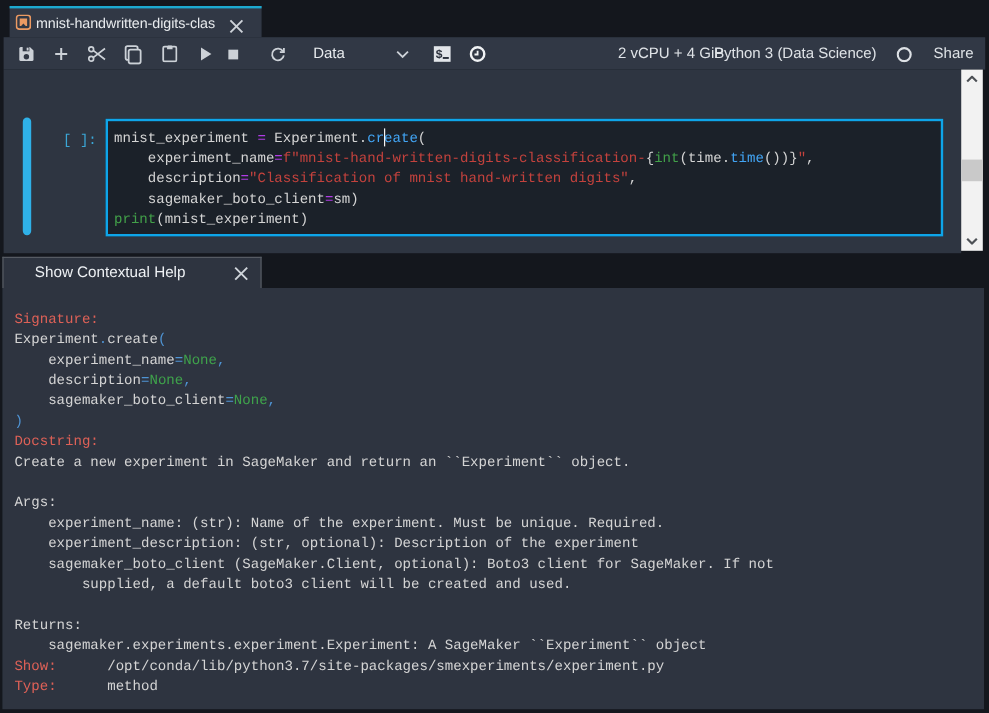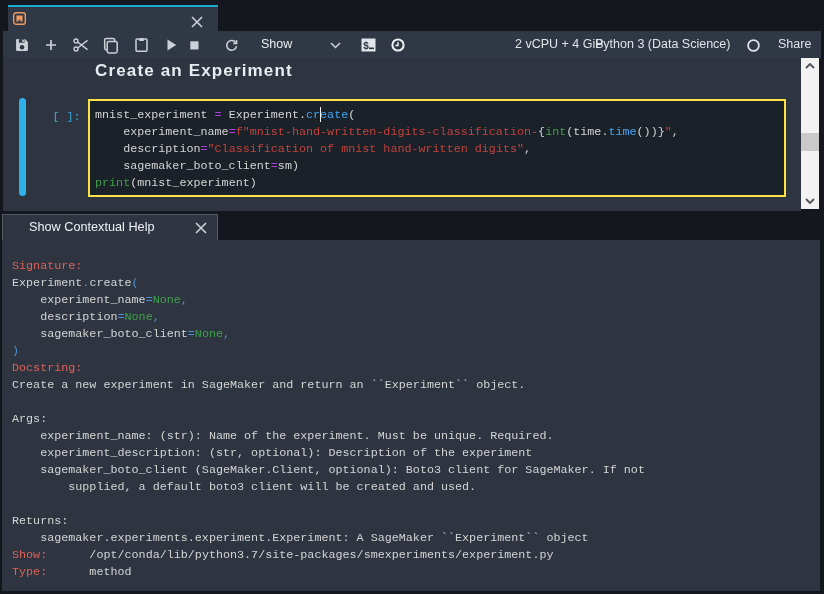--- a/index.html
+++ b/index.html
@@ -11,21 +11,21 @@
 #toptab{left:8px;top:5px;width:210px;height:26px;background:#313845;border-top:2px solid #1ca9cf;}
 #toptab .title{position:absolute;left:22px;top:5.3px;width:159px;font-size:11.9px;letter-spacing:-0.05px;color:#e8ebee;white-space:nowrap;overflow:hidden;}
 
 #toolbar{left:3px;top:31px;width:818px;height:27px;background:#313845;}
 .tbtxt{position:absolute;top:6px;font-size:12.5px;color:#dfe3e7;}
 
 #nb{left:3px;top:58px;width:798px;height:153px;background:#2e3541;}
 #heading{position:absolute;left:92px;top:3px;font-size:17px;font-weight:bold;color:#e8ebef;letter-spacing:1.15px;}
 #collapser{position:absolute;left:16px;top:40.2px;width:7px;height:98px;background:#2fb1e8;border-radius:3.5px;}
 #prompt{position:absolute;left:49.5px;top:50.9px;color:#3ba7d7;}
-#cell{position:absolute;left:85px;top:40.5px;width:697.5px;height:98.5px;border:2px solid #fde047;background:#1b2129;}
+#cell{position:absolute;left:85px;top:40.5px;width:697.5px;height:98.5px;border:2px solid #0ea5e9;background:#1b2129;}
 #code{position:absolute;left:5px;top:6.5px;color:#d4d4d4;}
 #cursor{position:absolute;left:229.5px;top:6.8px;width:1.5px;height:14.5px;background:#f5f5f5;}
 
 #sbar{left:801px;top:58px;width:18px;height:151px;background:#f2f2f2;}
 #sthumb{position:absolute;left:0;top:75px;width:18px;height:18px;background:#c9c9c9;}
 
 #helptab{left:2px;top:214px;width:216px;height:26px;background:#2e3440;border:1px solid #565b63;border-bottom:none;}
 #helptab .title{position:absolute;left:26px;top:5px;font-size:12.7px;color:#eef1f4;}
 
 #help{left:2px;top:240px;width:818px;height:351px;background:#2e3440;}
@@ -42,20 +42,21 @@
 </style>
 </head>
 <body>
 
 <div id="toptab" class="abs">
   <svg class="abs" style="left:5px;top:5px" width="13" height="13" viewBox="0 0 13 13">
     <rect x="0.7" y="0.7" width="11.6" height="11.6" rx="2.4" fill="none" stroke="#ec9a62" stroke-width="1.4"></rect>
     <path d="M3.4 3.4 h6.2 v6.2 h-6.2 z" fill="#ec9a62"></path>
     <path d="M4.6 9.6 L6.5 7.6 L8.4 9.6 Z" fill="#313845"></path>
   </svg>
+  <div class="title">mnist-handwritten-digits-clas</div>
   <svg class="abs" style="left:183px;top:9px" width="12" height="12" viewBox="0 0 12 12">
       <path class="xicon" d="M1 1 L11 11 M11 1 L1 11"></path>
     </svg>
 </div>
 
 <div id="toolbar" class="abs">
 
   <svg class="abs" style="left:11.5px;top:6.5px" width="14" height="14" viewBox="0 0 13 13">
     <path d="M1 2.2 Q1 1 2.2 1 H9.2 L12 3.8 V10.8 Q12 12 10.8 12 H2.2 Q1 12 1 10.8 Z" fill="#ccd1d7"></path>
     <rect x="3.6" y="1" width="5.2" height="3.4" fill="#313845"></rect>
@@ -88,21 +89,21 @@
     </svg>
 
   <svg class="abs" style="left:186.5px;top:10px" width="9" height="9" viewBox="0 0 9 9">
       <rect x="0.3" y="0.3" width="8.2" height="8.2" fill="#ccd1d7"></rect>
     </svg>
 
   <svg class="abs" style="left:222px;top:7.5px" width="13" height="13" viewBox="0 0 13 13">
     <path d="M10.9 3.9 A4.9 4.9 0 1 0 11.5 7.1" fill="none" stroke="#ccd1d7" stroke-width="1.5"></path>
     <path d="M11.6 1 V4.4 H8.2" fill="none" stroke="#ccd1d7" stroke-width="1.5"></path>
   </svg>
-  <div class="tbtxt" style="left:258px;color:#e9ecef;">Show</div>
+  <div class="tbtxt" style="left:258px;color:#e9ecef;">Data</div>
 
   <svg class="abs" style="left:327px;top:11px" width="11" height="7" viewBox="0 0 11 7">
       <path d="M1 1 L5.5 5.5 L10 1" stroke="#ccd1d7" stroke-width="1.5" fill="none"></path>
     </svg>
 
   <svg class="abs" style="left:358px;top:7px" width="15" height="14" viewBox="0 0 15 14">
     <rect x="0.5" y="0.5" width="14" height="13" fill="#e2e5e9"></rect>
     <text x="2" y="10.5" font-family="Liberation Mono,monospace" font-size="10" font-weight="bold" fill="#2b313c">$</text>
     <rect x="8" y="9.5" width="5" height="1.6" fill="#2b313c"></rect>
   </svg>
@@ -114,21 +115,20 @@
   <div class="tbtxt" style="left:419px;font-size:13px;font-weight:bold;color:#5eead4;margin-top:27px;">git</div>
   <div class="tbtxt" style="left:468px;margin-left:44px;">2 vCPU + 4 GiB</div>
   <div class="tbtxt" style="left:592px;">Python 3 (Data Science)</div>
   <svg class="abs" style="left:743.5px;top:8px" width="13" height="13" viewBox="0 0 13 13">
       <circle cx="6.5" cy="6.5" r="5.4" fill="none" stroke="#dde1e5" stroke-width="1.8"></circle>
     </svg>
   <div class="tbtxt" style="left:775px;">Share</div>
 </div>
 
 <div id="nb" class="abs">
-  <div id="heading">Create an Experiment</div>
   <div id="collapser"></div>
   <div id="prompt" class="mono">[ ]:</div>
   <div id="cell">
     <pre id="code" class="mono">mnist_experiment <span class="op">=</span> Experiment.<span class="pr">create</span>(
     experiment_name<span class="op">=</span><span class="st">f"mnist-hand-written-digits-classification-</span>{<span class="bi">int</span>(time.<span class="pr">time</span>())}<span class="st">"</span>,
     description<span class="op">=</span><span class="st">"Classification of mnist hand-written digits"</span>,
     sagemaker_boto_client<span class="op">=</span>sm)
 <span class="bi">print</span>(mnist_experiment)</pre>
     <div id="cursor"></div>
   </div>

